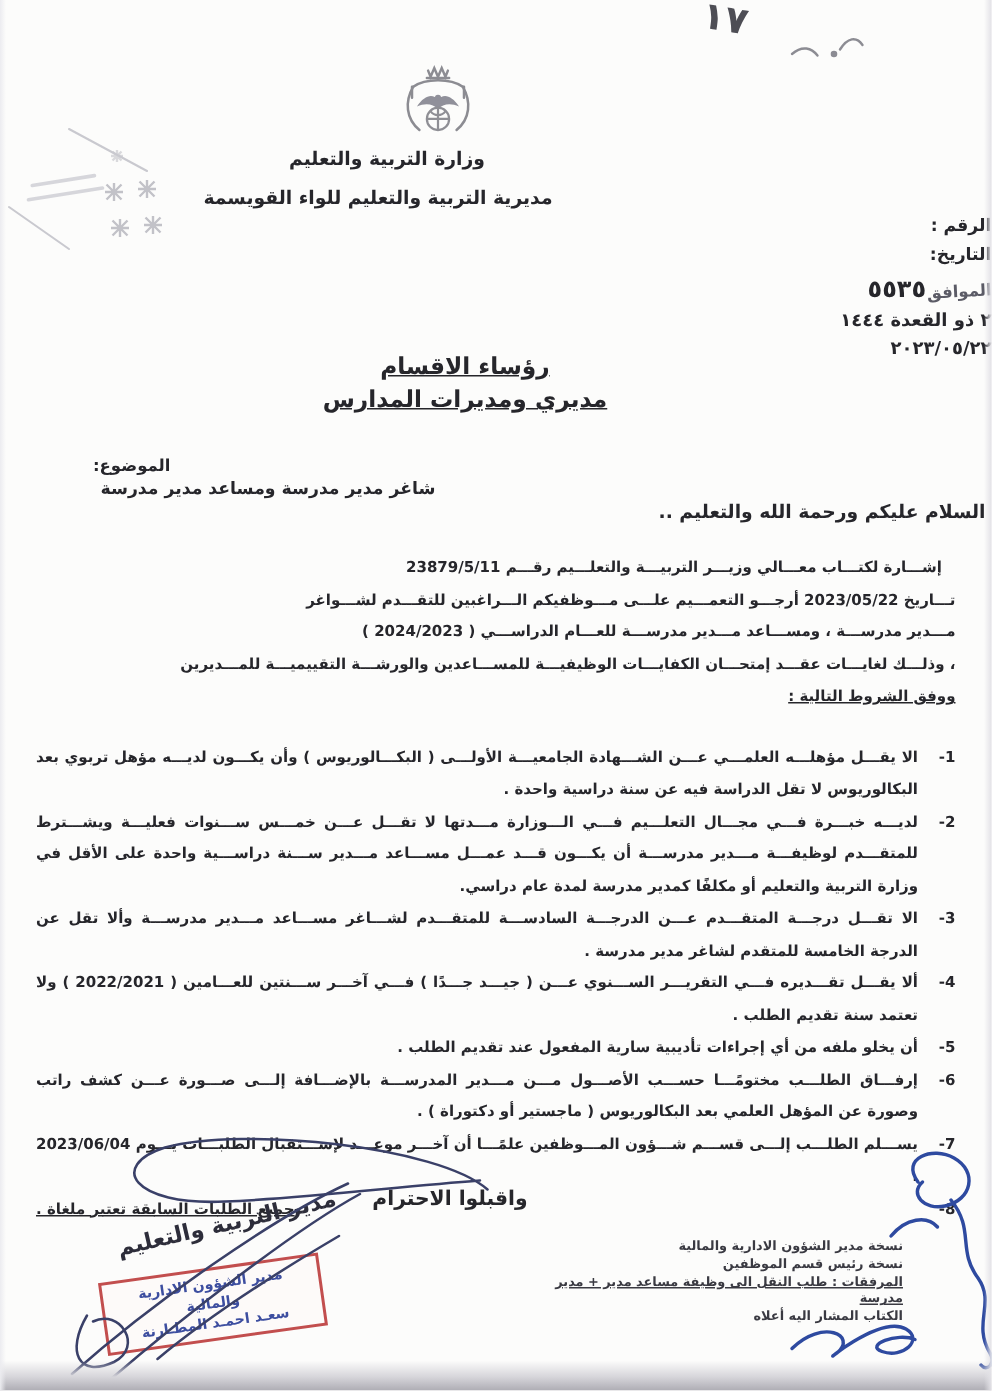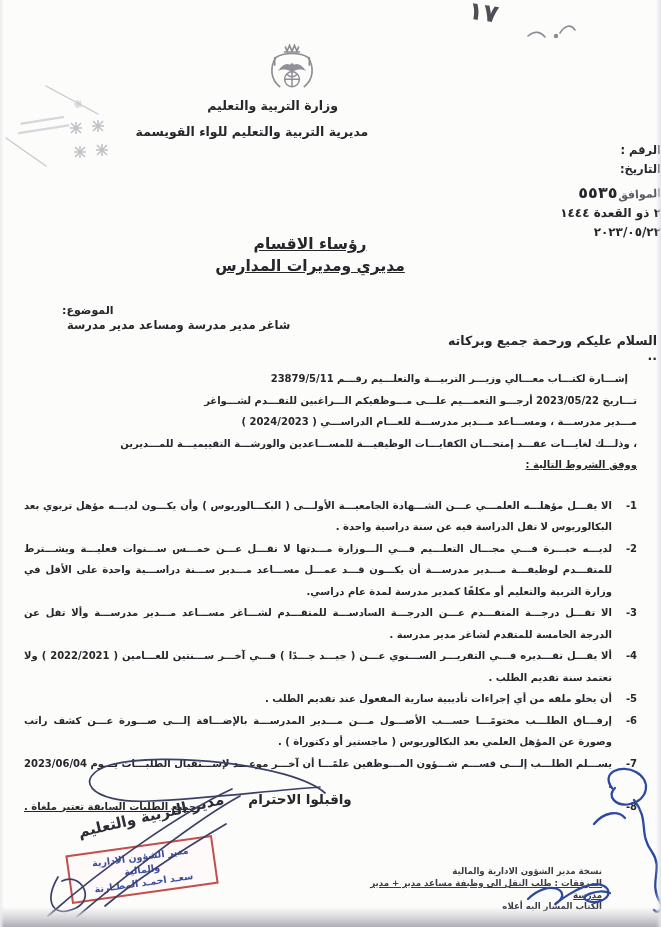--- a/index.html
+++ b/index.html
@@ -14,21 +14,21 @@
   .edge-right{position:absolute;top:0;bottom:0;right:0;width:5px;
     background:linear-gradient(270deg,#e3e2e7,rgba(255,255,255,0));}
   .edge-left{position:absolute;top:0;bottom:0;left:0;width:4px;
     background:linear-gradient(90deg,#ececf0,rgba(255,255,255,0));}
 
   .hw-mark{position:absolute; top:0px; left:468px; width:60px;
     font-size:25px; font-weight:700; color:#4e4e55; transform:rotate(9deg); direction:ltr;}
 
   
   .emblem{position:absolute; top:38px; left:250px; width:84px; height:66px;}
-  .ministry{position:absolute; top:98px; left:178px; width:160px; 
+  .ministry{position:absolute; top:98px; left:178px; width:160px; text-align:center;
     font-weight:700; font-size:12.5px;}
   .directorate{position:absolute; top:124px; left:120px; width:264px; text-align:center;
     font-weight:700; font-size:12.5px;}
 
   
   .refblock{position:absolute; top:141px; left:420px; width:237px; text-align:right;
     font-weight:700; font-size:11.5px; line-height:19px; padding-left:4px;}
   .ref-row{padding-left:2px;}
   .ref-muwafiq{margin-top:4px; font-size:13px;}
   .ref-muwafiq .stamp-word{display:inline-block; color:#5b5b66; font-size:11px;
@@ -56,21 +56,21 @@
   .cond{display:flex; align-items:flex-start;}
   .cond .num{flex:none; width:25px; font-weight:700; direction:rtl; unicode-bidi:bidi-override;}
   .cond .txt{flex:1; text-align:justify;}
   .cond .txt.u{text-decoration:underline; text-align:left;}
 
   .closing{position:absolute; top:791px; left:230px; width:140px; text-align:center;
     font-size:13.5px; font-weight:700;}
 
   
   .notes{position:absolute; top:826px; left:342px; width:260px; text-align:right;
-    font-size:8.6px; font-weight:600; line-height:11.8px; color:#3a3a42;margin-top:40px;}
+    font-size:8.6px; font-weight:600; line-height:11.8px; color:#3a3a42;}
   .notes .u{text-decoration:underline;}
 
   
   .dir-title{position:absolute; top:810px; left:46px; width:180px;
     font-size:15px; font-weight:700; color:#2d2d3a; transform:rotate(-13deg);
     letter-spacing:1px; white-space:nowrap;}
   .stamp{position:absolute; top:845px; left:68px; width:134px; padding:3px 5px;
     border:2px solid #c24e4e; transform:rotate(-8deg); text-align:center;
     color:#3d4ea0; font-size:9.5px; font-weight:700; line-height:13px;
     background:rgba(255,246,246,.35);}
@@ -158,21 +158,21 @@
   </div>
 
   <div class="recipients">
     <div>رؤساء الاقسام</div>
     <div>مديري ومديرات المدارس</div>
   </div>
 
   <div class="subject-label">الموضوع:</div>
   <div class="subject-value">شاغر مدير مدرسة ومساعد مدير مدرسة</div>
 
-  <div class="greeting">السلام عليكم ورحمة جميع وبركاته ..</div>
+  <div class="greeting">السلام عليكم ورحمة الله والتعليم ..</div>
 
   <div class="body">
     <div class="iline first">إشـــارة لكتـــاب معـــالي وزيـــر التربيـــة والتعلـــيم رقـــم 23879/5/11</div>
     <div class="iline">تـــاريخ 2023/05/22 أرجـــو التعمـــيم علـــى مـــوظفيكم الـــراغبين للتقـــدم لشـــواغر</div>
     <div class="iline">مـــدير مدرســـة ، ومســـاعد مـــدير مدرســـة للعـــام الدراســـي ( 2024/2023 )</div>
     <div class="iline">، وذلـــك لغايـــات عقـــد إمتحـــان الكفايـــات الوظيفيـــة للمســـاعدين والورشـــة التقييميـــة للمـــديرين</div>
     <div class="cond-heading">ووفق الشروط التالية :</div>
 
     <div class="cond">
       <span class="num">1-</span>
@@ -205,20 +205,21 @@
     <div class="cond">
       <span class="num">8-</span>
       <span class="txt u">جميع الطلبات السابقة تعتبر ملغاة .</span>
     </div>
   </div>
 
   <div class="closing">واقبلوا الاحترام</div>
 
   <div class="notes">
     <div>نسخة مدير الشؤون الادارية والمالية</div>
+    <div>نسخة رئيس قسم الموظفين</div>
     <div class="u">المرفقات : طلب النقل الى وظيفة مساعد مدير + مدير مدرسة</div>
     <div>الكتاب المشار اليه أعلاه</div>
   </div>
 
   <div class="dir-title">مدير التربية والتعليم</div>
   <div class="stamp">
     <div>مدير الشؤون الادارية والمالية</div>
     <div>سعـد احمـد المطـارنة</div>
   </div>
 

